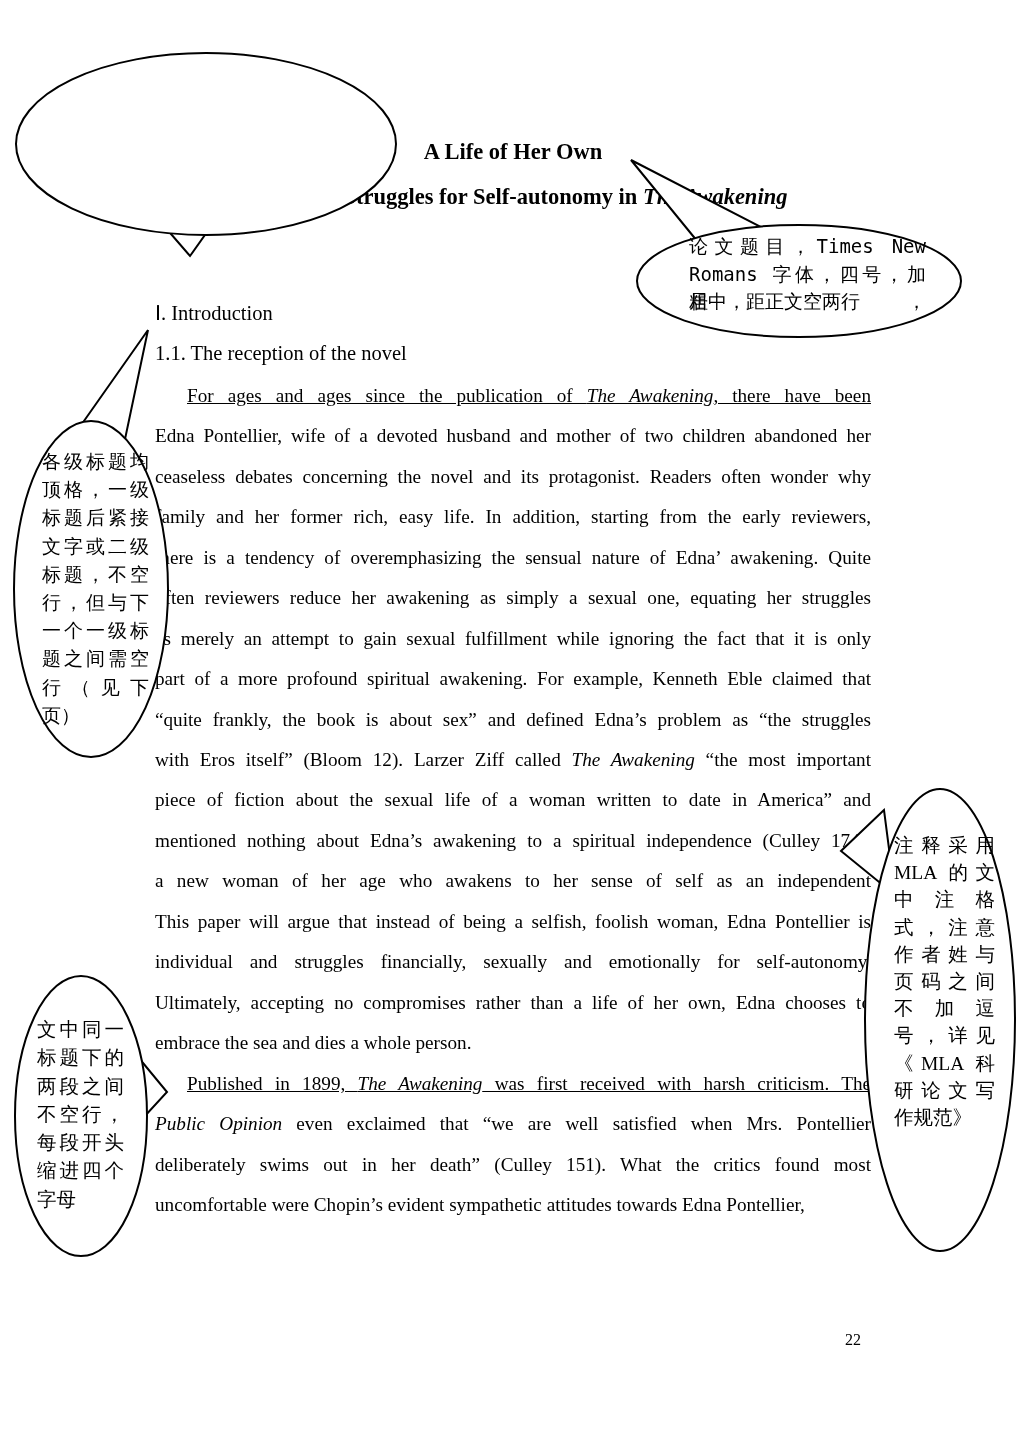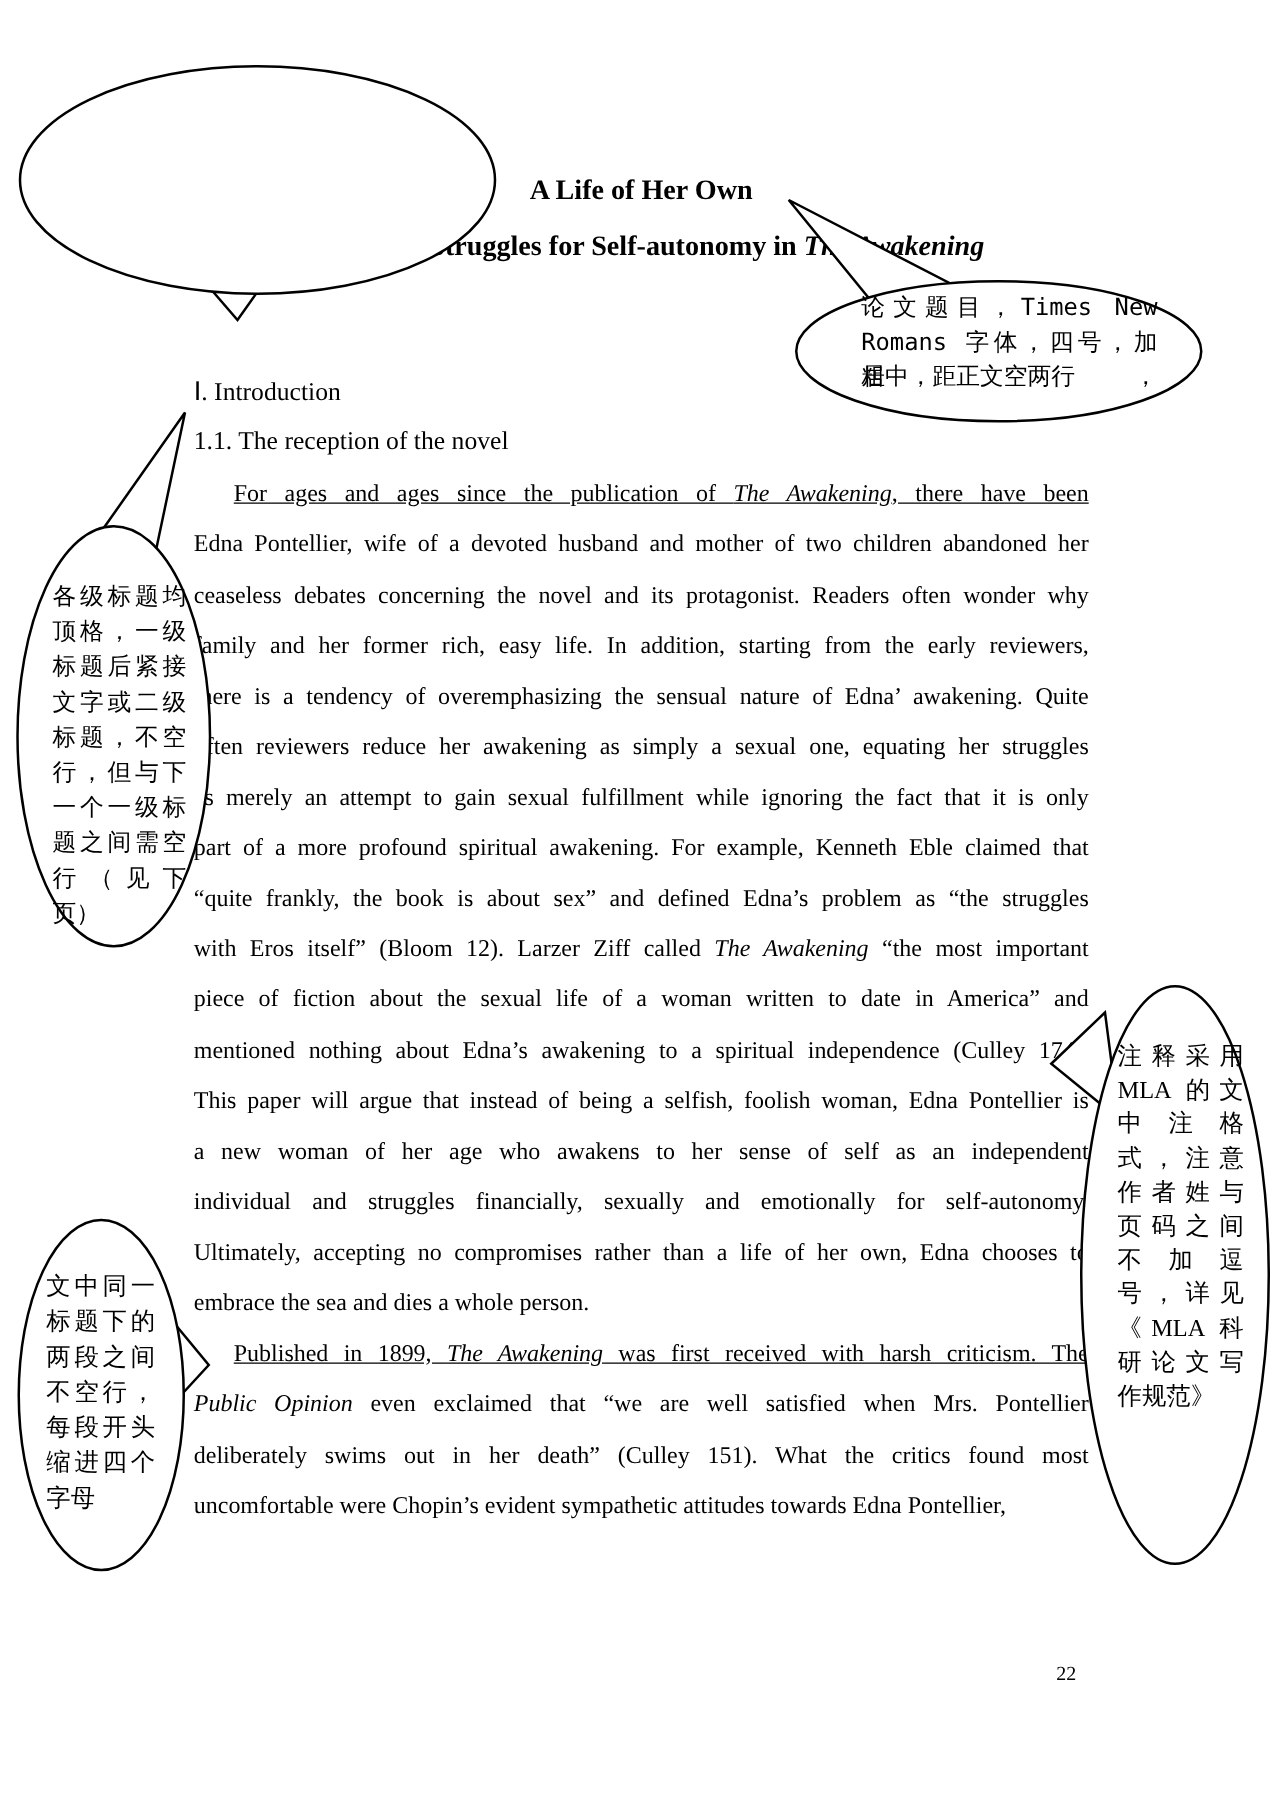--- a/index.html
+++ b/index.html
@@ -33,21 +33,21 @@
   .bubble-svg{position:absolute;left:0;top:0;z-index:5;pointer-events:none;}
   .bubble-svg path,.bubble-svg ellipse{fill:#ffffff;stroke:#000;stroke-width:2;}
   .bubble-text{position:absolute;z-index:6;}
   .bubble-text .line{text-align:justify;text-align-last:justify;}
   .bubble-text .line:last-child{text-align-last:left;}
   .bubble-a{left:73px;top:57px;width:298px;font-size:20.5px;}
   .bubble-a .line{height:28.2px;line-height:28.2px;}
   .bubble-b{left:689px;top:233px;width:237px;font-size:19px;
             font-family:"DejaVu Sans Mono", monospace;}
   .bubble-b .line{height:27.5px;line-height:27.5px;}
-  .bubble-c{left:42px;top:464px;width:107px;font-size:19px;}
+  .bubble-c{left:42px;top:448px;width:107px;font-size:19px;}
   .bubble-c .line{height:28.2px;line-height:28.2px;}
   .bubble-d{left:37px;top:1016px;width:87px;font-size:19.5px;}
   .bubble-d .line{height:28.3px;line-height:28.3px;}
   .bubble-e{left:894px;top:832px;width:101px;font-size:19.5px;}
   .bubble-e .line{height:27.2px;line-height:27.2px;}
   
   .page-note{
     position:absolute;left:148px;top:1214px;width:729px;height:86px;
     border:2px solid #000;box-sizing:border-box;font-size:18.5px;
     padding:5px 12px 0 12px;
@@ -70,22 +70,22 @@
       <div class="line">ceaseless debates concerning the novel and its protagonist. Readers often wonder why</div>
       <div class="line">family and her former rich, easy life. In addition, starting from the early reviewers,</div>
       <div class="line">there is a tendency of overemphasizing the sensual nature of Edna’ awakening. Quite</div>
       <div class="line">often reviewers reduce her awakening as simply a sexual one, equating her struggles</div>
       <div class="line">as merely an attempt to gain sexual fulfillment while ignoring the fact that it is only</div>
       <div class="line">part of a more profound spiritual awakening. For example, Kenneth Eble claimed that</div>
       <div class="line">“quite frankly, the book is about sex” and defined Edna’s problem as “the struggles</div>
       <div class="line">with Eros itself” (Bloom 12). Larzer Ziff called <span class="i">The Awakening</span> “the most important</div>
       <div class="line">piece of fiction about the sexual life of a woman written to date in America” and</div>
       <div class="line">mentioned nothing about Edna’s awakening to a spiritual independence (Culley 174).</div>
+      <div class="line">a new woman of her age who awakens to her sense of self as an independent</div>
       <div class="line">This paper will argue that instead of being a selfish, foolish woman, Edna Pontellier is</div>
-      <div class="line">a new woman of her age who awakens to her sense of self as an independent</div>
       <div class="line">individual and struggles financially, sexually and emotionally for self-autonomy.</div>
       <div class="line">Ultimately, accepting no compromises rather than a life of her own, Edna chooses to</div>
       <div class="line">embrace the sea and dies a whole person.</div>
     </div>
   <div class="para para2">
       <div class="line">Published in 1899, <span class="i">The Awakening</span> was first received with harsh criticism. The</div>
       <div class="line"><span class="i">Public Opinion</span> even exclaimed that “we are well satisfied when Mrs. Pontellier</div>
       <div class="line">deliberately swims out in her death” (Culley 151). What the critics found most</div>
       <div class="line">uncomfortable were Chopin’s evident sympathetic attitudes towards Edna Pontellier,</div>
     </div>

